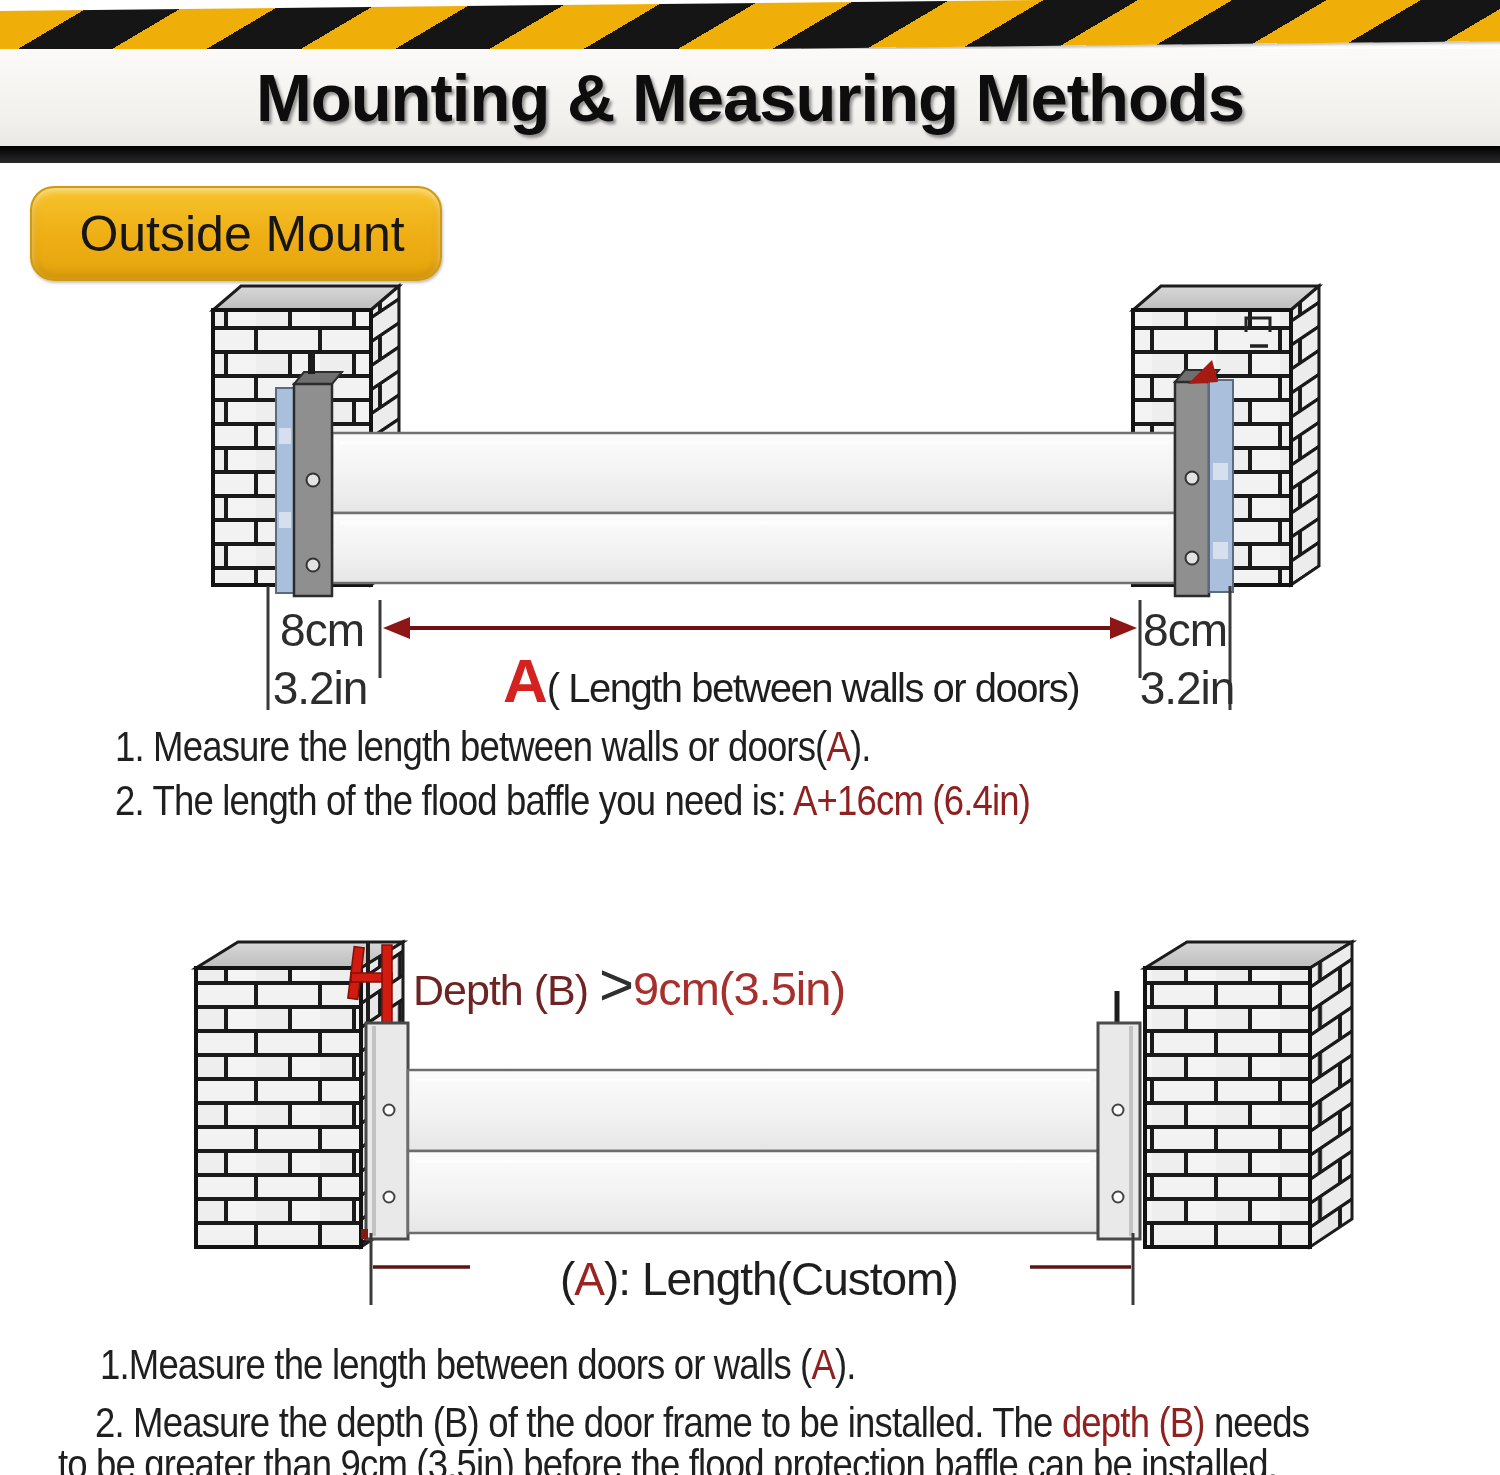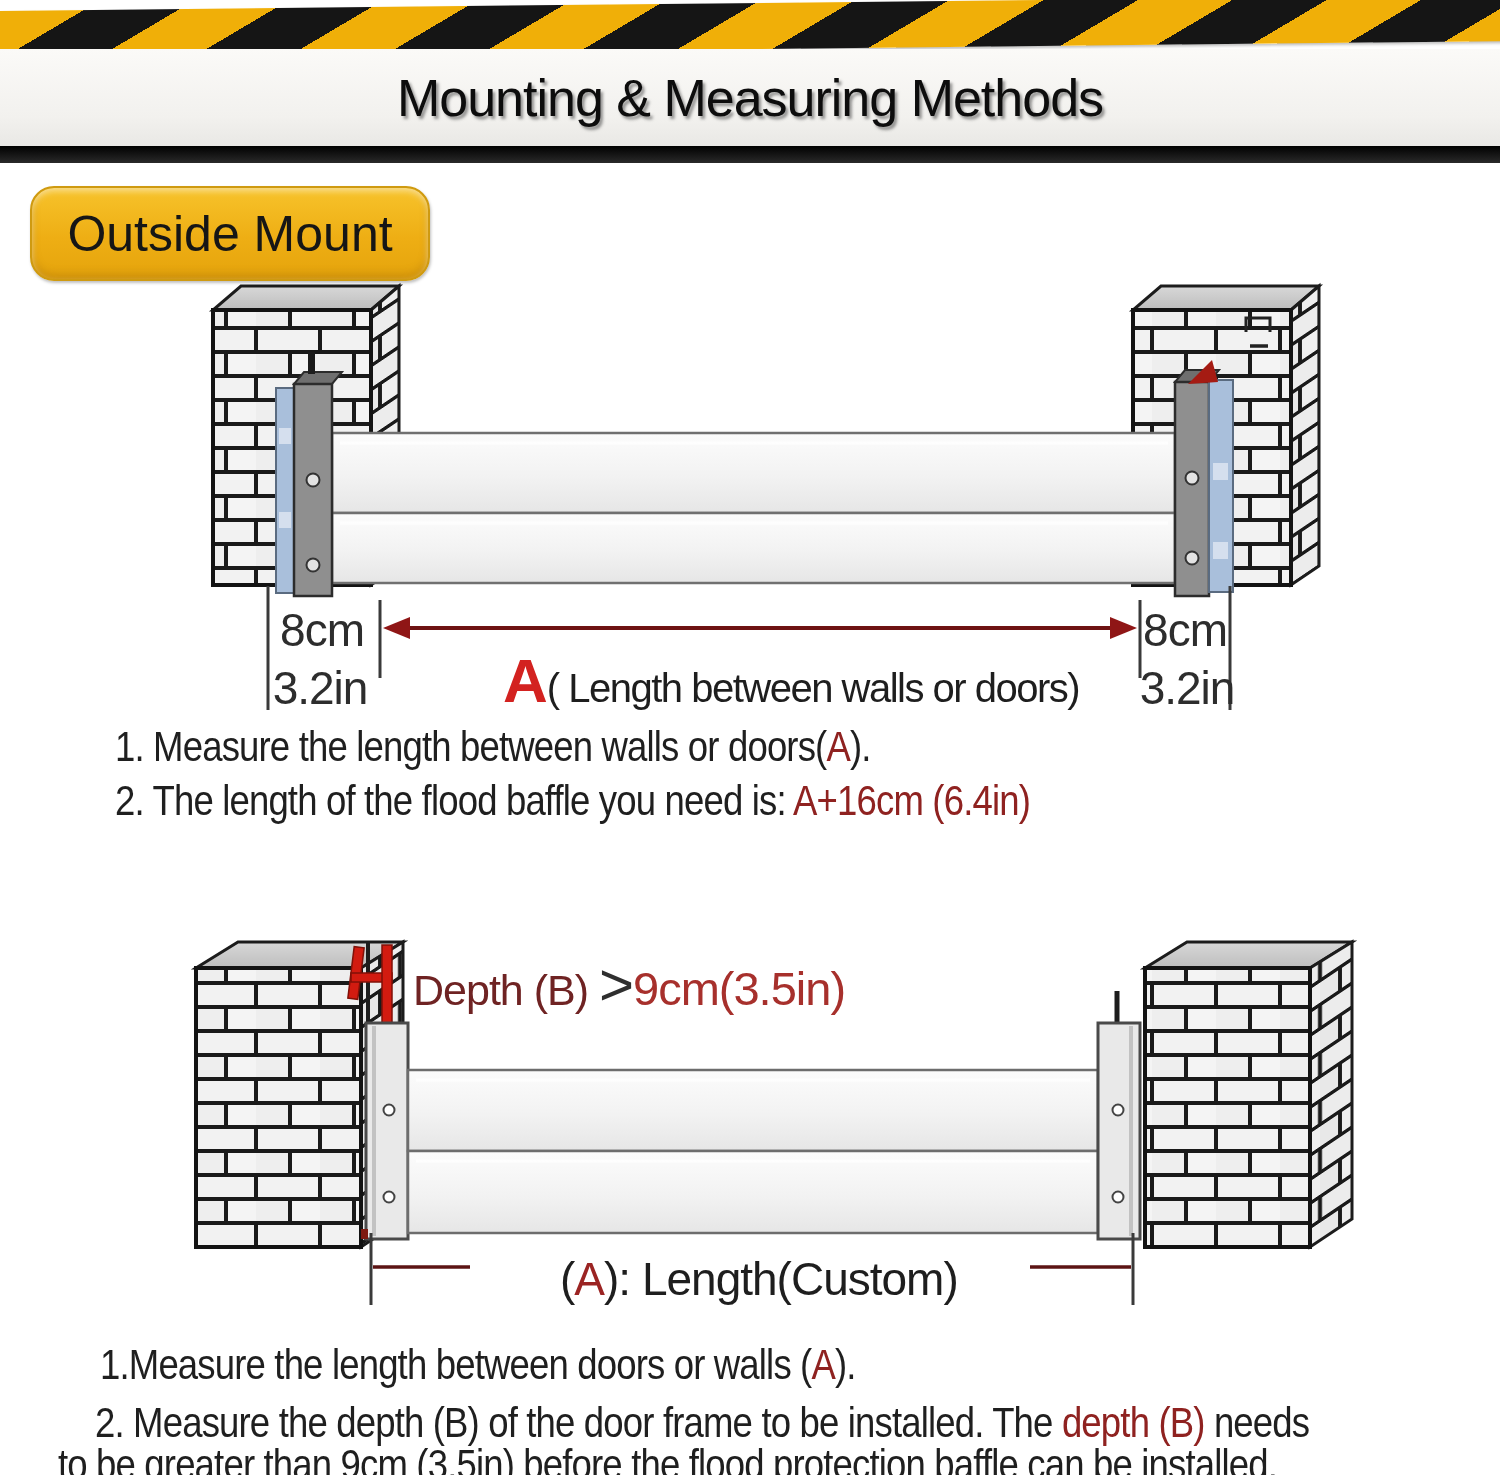--- a/index.html
+++ b/index.html
@@ -7,33 +7,33 @@
          font-family:"Liberation Sans",sans-serif;}
 
   
   .tape{position:absolute;left:-12px;top:3px;width:1530px;height:46px;
         transform:rotate(-0.6deg);
         background:repeating-linear-gradient(150deg,#f0af08 0 48px,#151515 48px 96px);
         box-shadow:0 2px 3px rgba(0,0,0,.25);}
   .title-band{position:absolute;left:0;top:49px;width:1500px;height:97px;
         background:linear-gradient(180deg,#fbfaf8 0%,#f2f1ee 70%,#e9e8e5 100%);
         display:flex;align-items:center;justify-content:center;}
-  .title-band h1{margin:8px;font-size:52px;font-weight:normal;letter-spacing:-1px;color:#0d0d0d;
+  .title-band h1{margin:8px;font-size:67px;font-weight:bold;letter-spacing:-1px;color:#0d0d0d;
         text-shadow:2.5px 3px 3px rgba(70,70,70,.55);}
   .black-bar{position:absolute;left:0;top:146px;width:1500px;height:17px;
         background:linear-gradient(180deg,#000 0%,#2a2a2a 100%);}
 
   
   .badge{position:absolute;left:30px;width:396px;height:91px;border-radius:24px;
         background:linear-gradient(180deg,#f7c32b 0%,#eeae14 55%,#e5a40c 100%);
         border:2px solid #cf9a10;
         box-shadow:inset 0 3px 6px rgba(255,255,255,.5), inset 0 -5px 9px rgba(140,90,0,.28), 1px 2px 3px rgba(0,0,0,.25);
         display:flex;align-items:center;justify-content:center;
         font-size:50px;color:#161616;letter-spacing:0;}
-  .badge-outside{top:186px;}
+  .badge-outside{top:186px;padding-left:12px;}
   .badge-inside{top:847px;}
 
   
   svg.diag{position:absolute;left:0;display:block;}
   svg text{font-family:"Liberation Sans",sans-serif;letter-spacing:-1px;}
   .dim{font-size:46px;fill:#2d2d2d;}
   .bigA{font-size:62px;font-weight:bold;fill:#d32220;}
   .spanlabel{font-size:40px;fill:#1e1e1e;letter-spacing:-1.5px;}
   .depthlabel{font-size:43px;fill:#6f2323;}
   .depthgt{font-size:60px;fill:#2f2f2f;}

